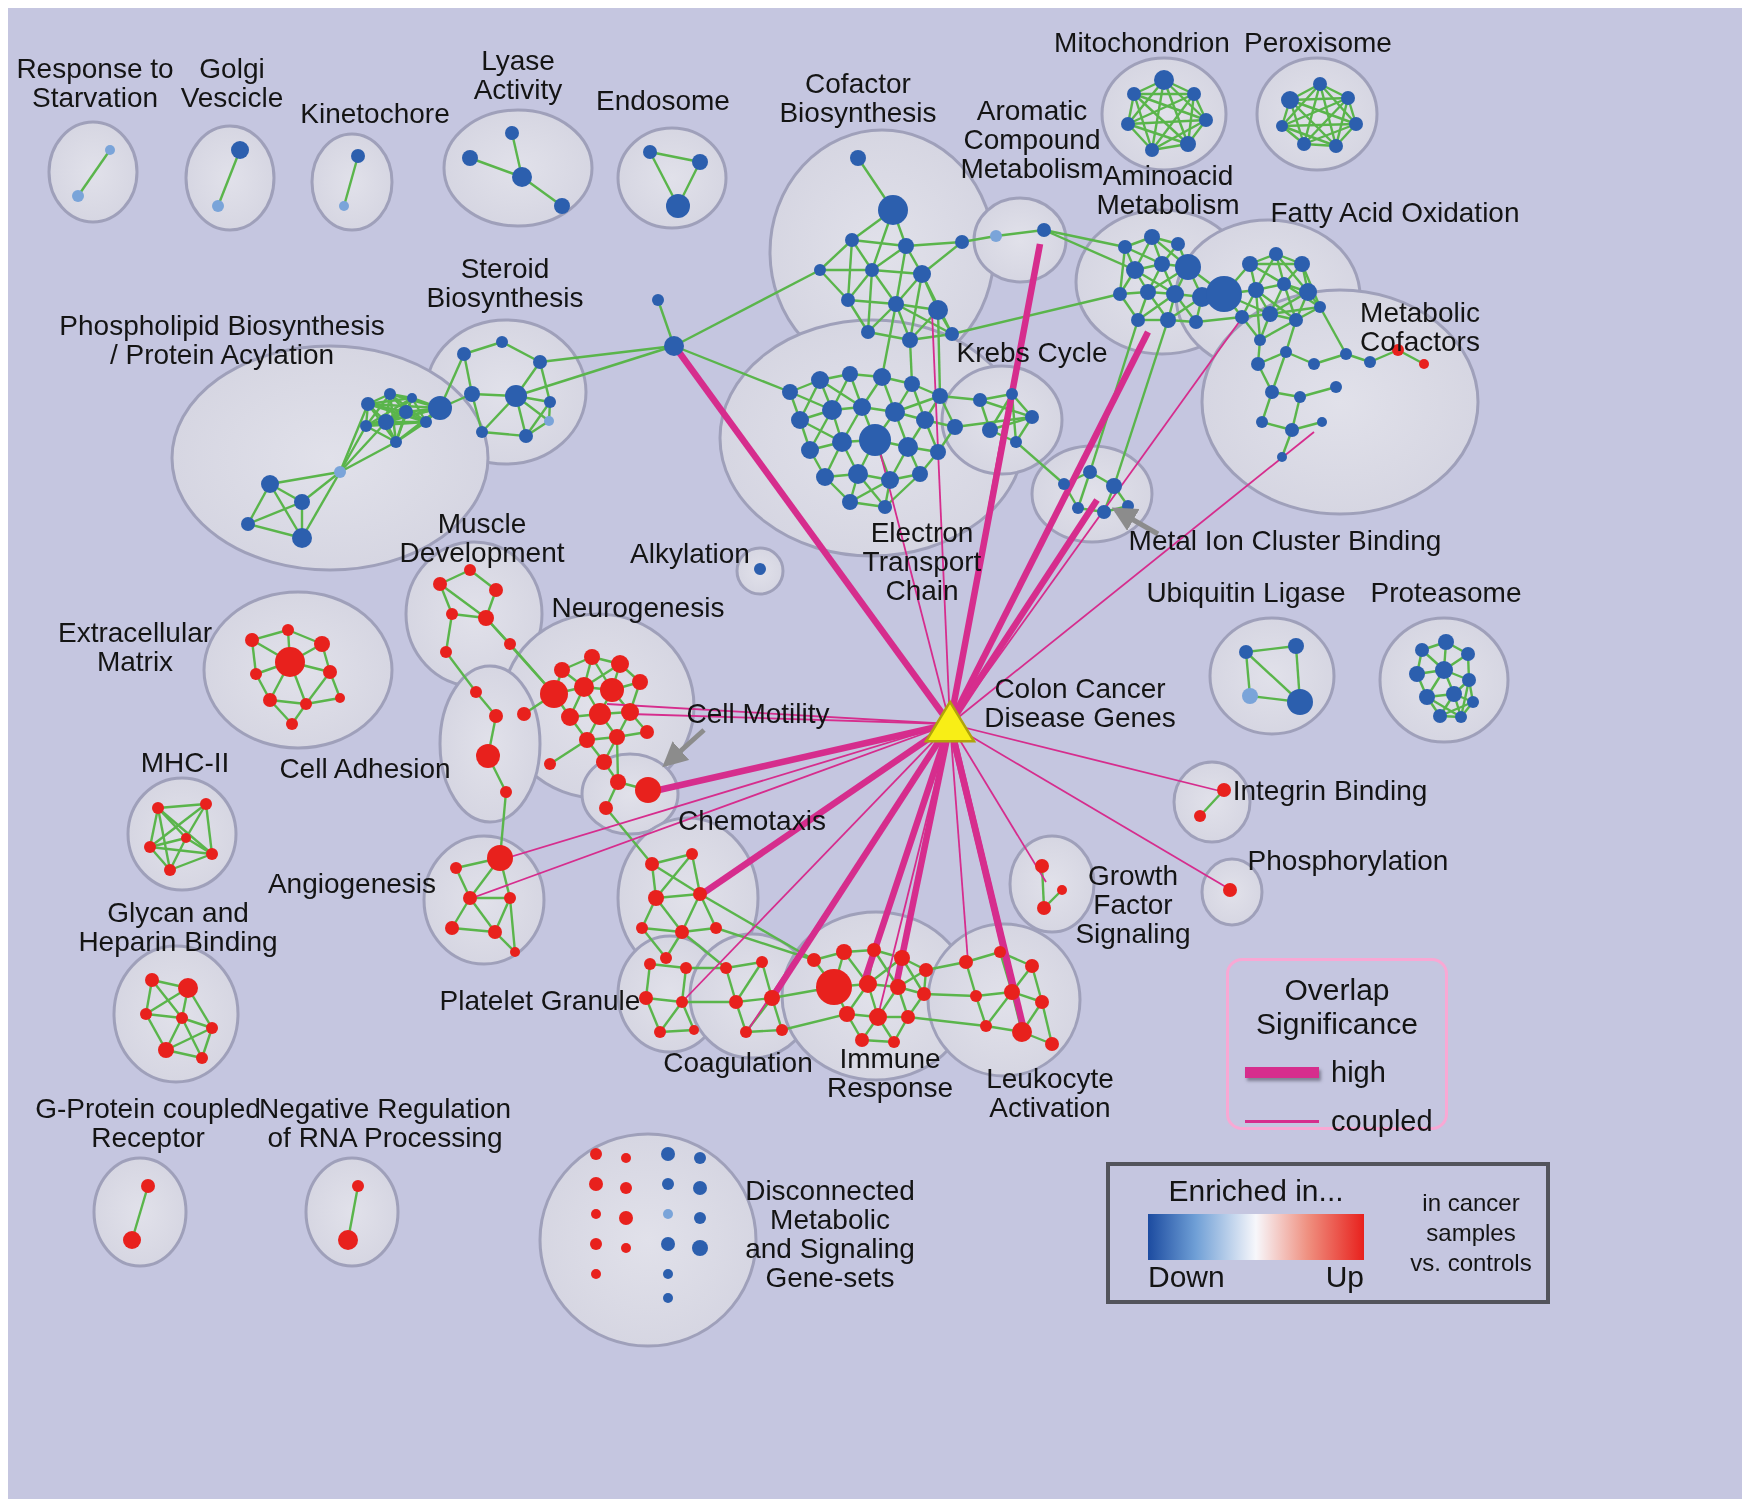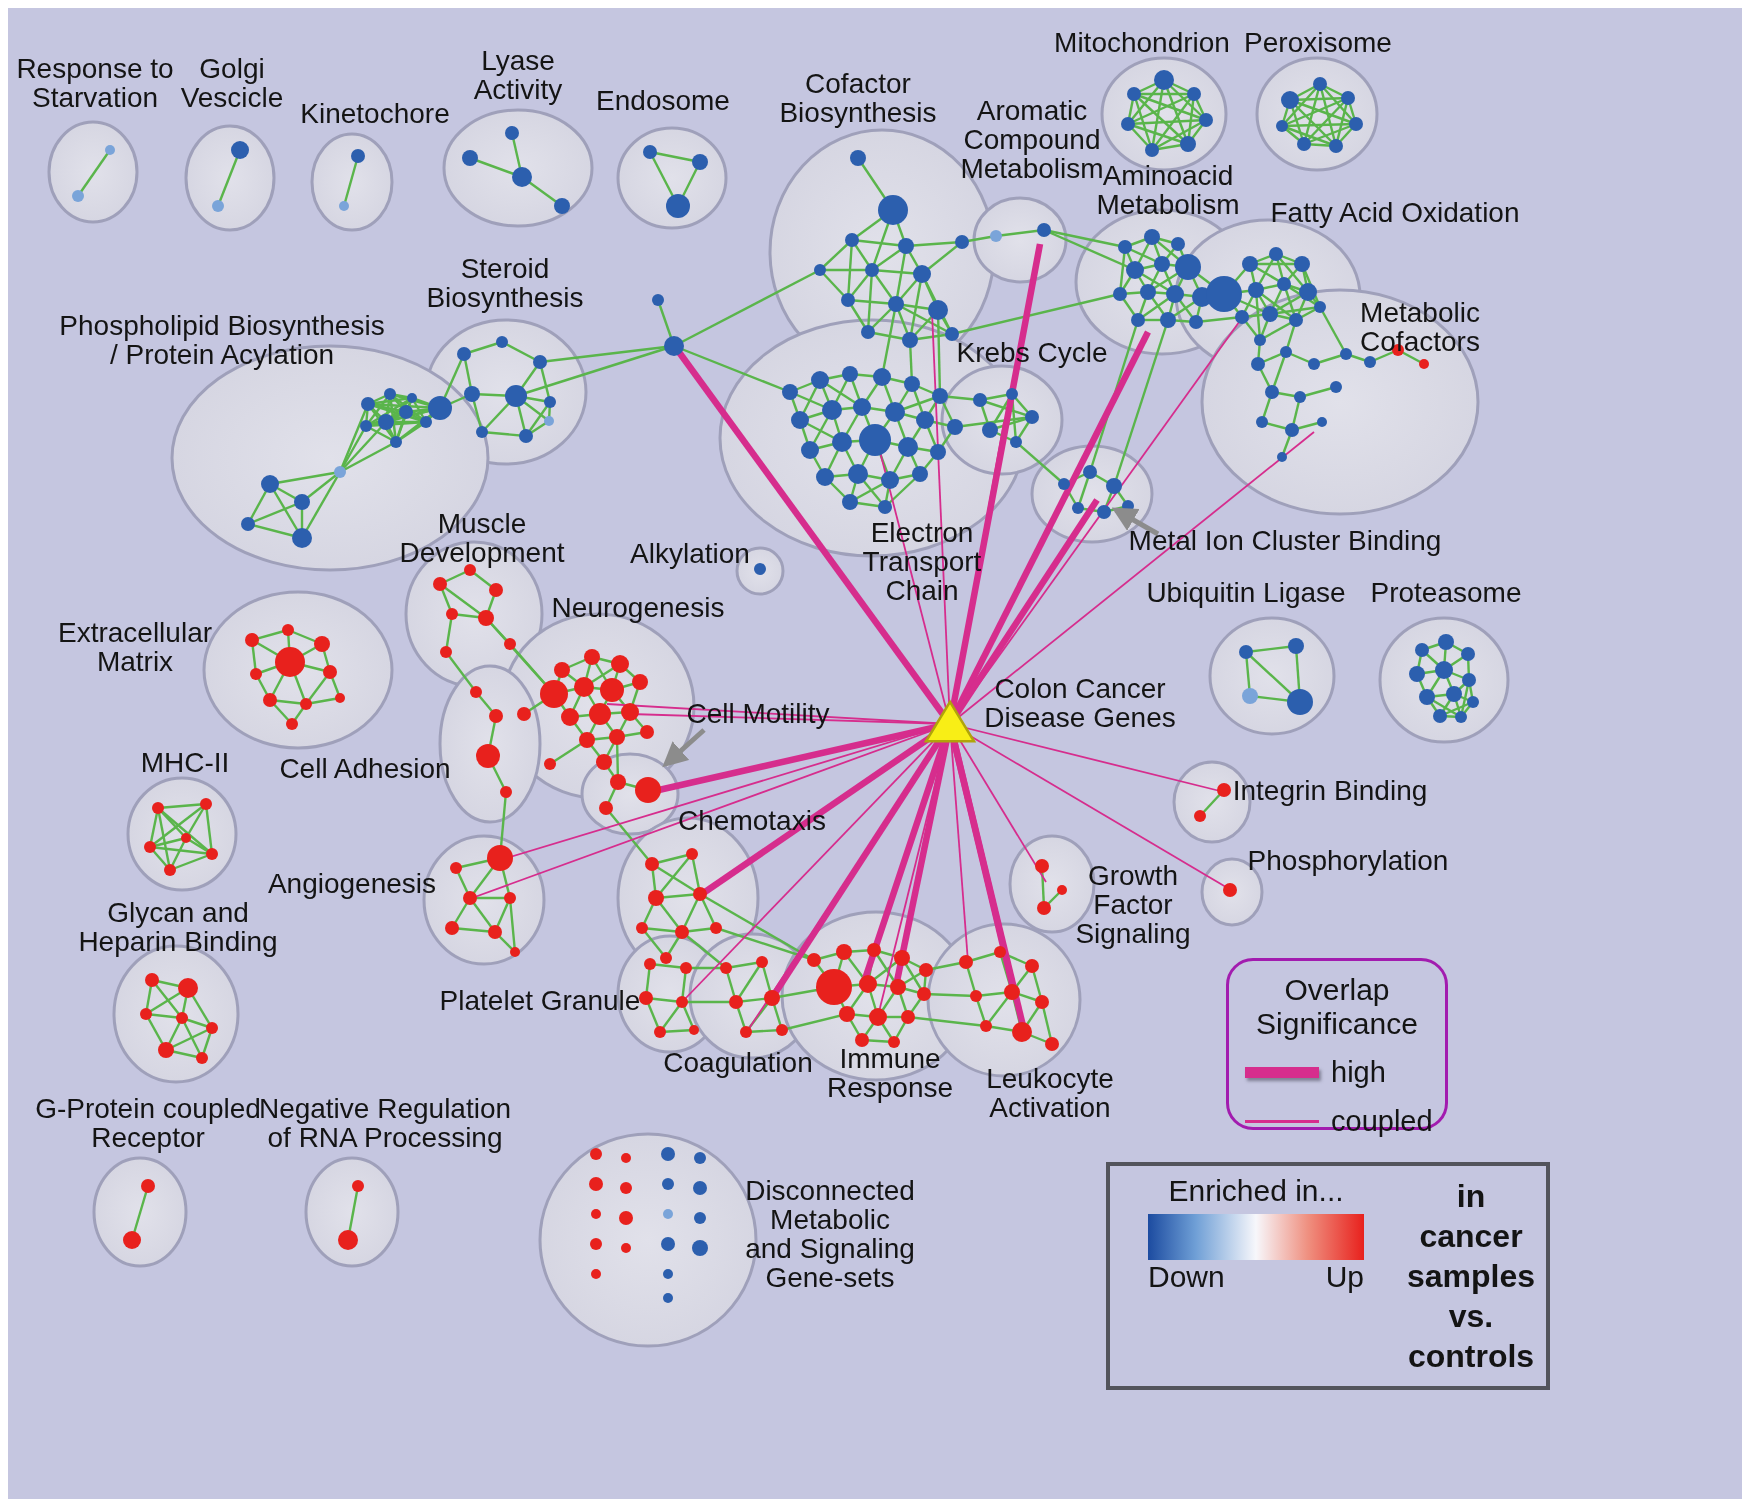--- a/index.html
+++ b/index.html
@@ -1,34 +1,34 @@
 <!DOCTYPE html>
 <html><head>
 <meta charset="utf-8">
 <style>
   html,body{margin:0;padding:0;background:#ffffff;}
   .stage{position:relative;width:1750px;height:1507px;font-family:"Liberation Sans",sans-serif;overflow:hidden;}
   svg{position:absolute;left:0;top:0;}
   .clabel{font-family:"Liberation Sans",sans-serif;font-size:28px;fill:#141414;}
-  .legend-overlap{position:absolute;left:1226px;top:958px;width:222px;height:172px;border:3px solid #a21caf;
-    border-radius:27px;box-sizing:border-box;color:#141414;}
+  .legend-overlap{position:absolute;left:1226px;top:958px;width:222px;height:172px;border:3px solid #f9a8d4;
+    border-radius:16px;box-sizing:border-box;color:#141414;}
   .lo-title{text-align:center;font-size:30px;line-height:1.12;margin-top:12px;}
   .lo-row{display:flex;align-items:center;gap:12px;margin:16px 0 0 16px;font-size:29px;}
   .lo-line{width:74px;flex:0 0 74px;background:#d62d8d;}
   .lo-line.high{height:11px;box-shadow:2px 3px 3px rgba(70,70,85,.55);}
   .lo-line.mod{height:3px;}
-  .legend-enriched{position:absolute;left:1106px;top:1162px;width:444px;height:228px;border:4px solid #53545c;
+  .legend-enriched{position:absolute;left:1106px;top:1162px;width:444px;height:142px;border:4px solid #53545c;
     box-sizing:border-box;display:flex;color:#141414;}
   .le-left{width:292px;display:flex;flex-direction:column;align-items:center;}
   .le-title{font-size:30px;margin-top:8px;}
   .le-bar{width:216px;height:46px;margin-top:6px;
     background:linear-gradient(90deg,#1c4ba0 0%,#6f9fd6 22%,#f7f7fb 50%,#ef9080 74%,#e8211d 100%);}
   .le-ends{width:216px;display:flex;justify-content:space-between;font-size:30px;}
-  .le-note{flex:1;display:flex;align-items:center;justify-content:center;text-align:center;font-size:32px;
-    line-height:1.25;white-space:pre-line;padding-right:6px;font-weight:bold;}
+  .le-note{flex:1;display:flex;align-items:center;justify-content:center;text-align:center;font-size:24px;
+    line-height:1.25;white-space:pre-line;padding-right:6px;}
 </style>
 </head>
 <body>
 
 <div class="stage">
   <svg id="net" width="1750" height="1507" viewBox="0 0 1750 1507">
       <rect x="8" y="8" width="1734" height="1491" fill="#c5c6e0"></rect>
       <defs>
         <radialGradient id="cg">
           <stop offset="0%" stop-color="#e1e1ea"></stop>

